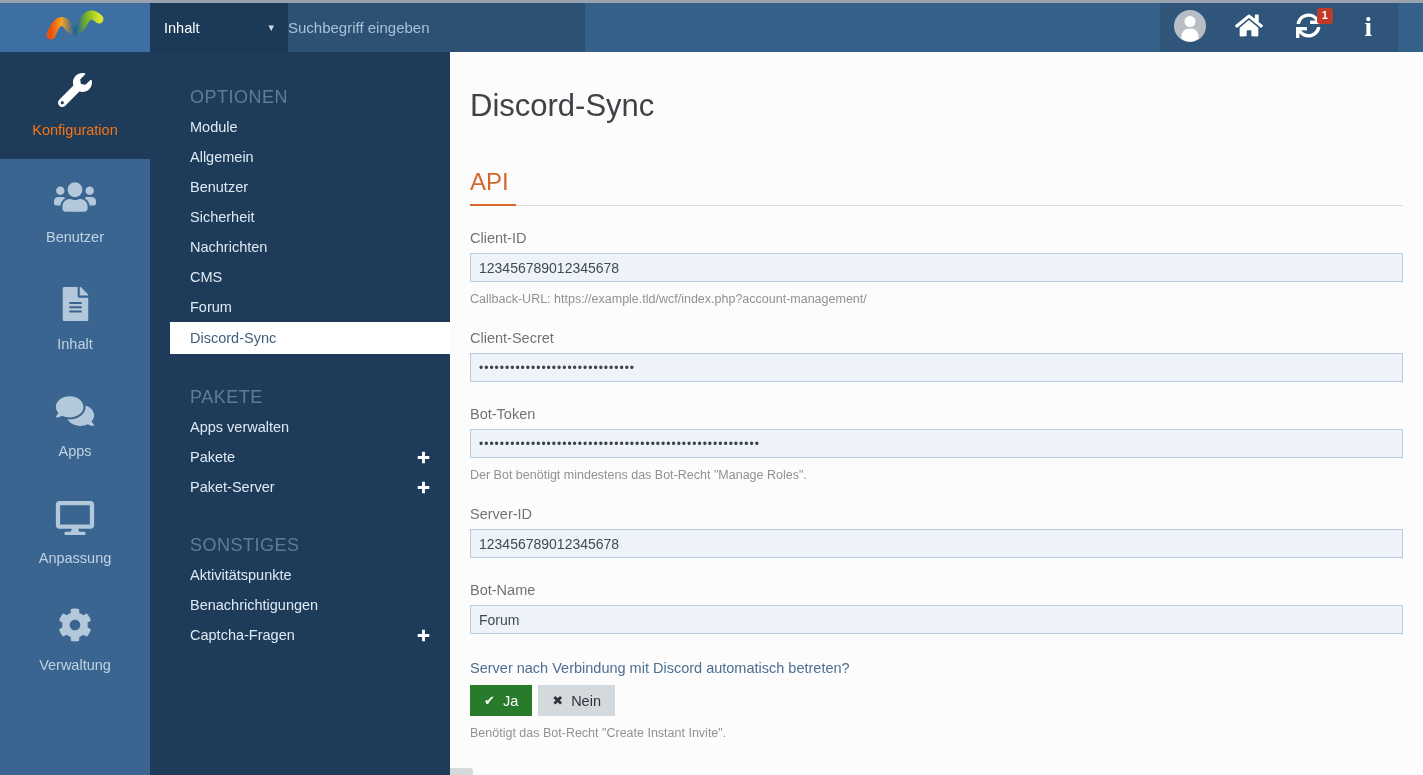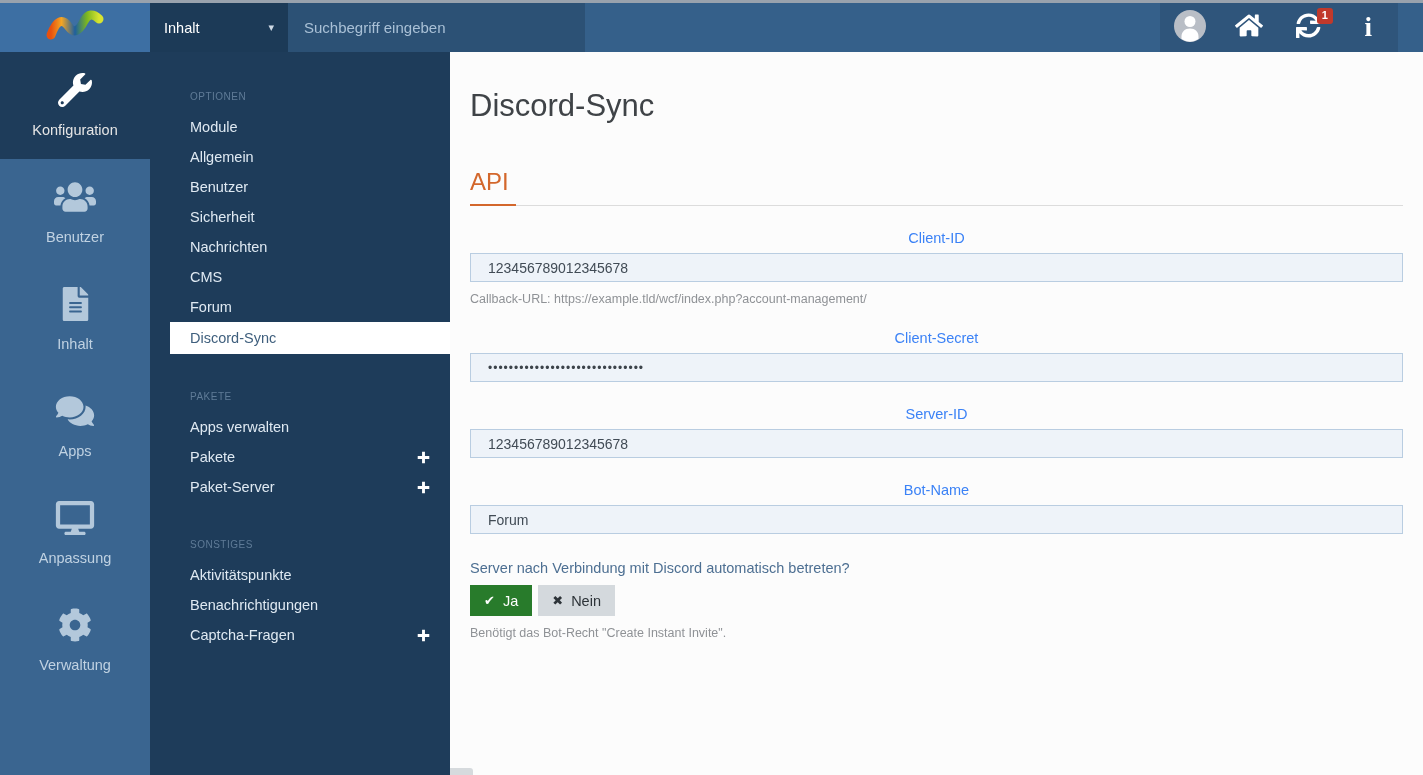--- a/index.html
+++ b/index.html
@@ -4,60 +4,60 @@
 <style>
   html,body{margin:0;padding:0;background:#fcfcfc;font-family:"Liberation Sans","DejaVu Sans",sans-serif;}
   .app{width:1423px;height:775px;display:flex;flex-direction:column;overflow:hidden;}
 
   
   .topbar{height:52px;flex:0 0 52px;display:flex;background:#35608a;border-top:3px solid #99a2ad;box-sizing:border-box;}
   .logo-box{width:150px;flex:0 0 150px;background:#3d6fa3;display:flex;align-items:center;justify-content:center;cursor:pointer;}
   .scope{width:138px;flex:0 0 138px;background:#1c3a57;color:#fff;font-size:14.5px;display:flex;align-items:center;justify-content:space-between;padding:0 14px;box-sizing:border-box;cursor:pointer;}
   .scope .chev{color:#cfd9e4;font-size:11px;}
   .searchwrap{width:297px;flex:0 0 297px;background:#2c5175;display:flex;align-items:center;}
-  .searchwrap input{background:transparent;border:none;outline:none;color:#c8d7e6;font-size:15px;padding:0 16px;width:100%;font-family:inherit;}
+  .searchwrap input{background:transparent;border:none;outline:none;color:#c8d7e6;font-size:15px;padding:0 0;width:100%;font-family:inherit;}
   .searchwrap input::placeholder{color:#a9c0d6;opacity:1;}
   .tb-spacer{flex:1;}
   .tb-icons{width:238px;flex:0 0 238px;background:#2f557b;display:flex;align-items:center;justify-content:space-around;}
   .tb-end{width:25px;flex:0 0 25px;}
   .tb-btn{position:relative;display:flex;align-items:center;justify-content:center;width:44px;height:100%;cursor:pointer;}
   .tb-btn svg{fill:#fff;}
   .badge{position:absolute;top:5px;right:-2px;background:#c1392b;color:#fff;font-size:11px;font-weight:bold;line-height:1;padding:2px 5px 3px;border-radius:3px;}
   .info-glyph{font-family:"Liberation Serif","DejaVu Serif",serif;font-weight:bold;font-size:27px;color:#fff;line-height:1;}
 
   
   .columns{flex:1;display:flex;min-height:0;}
 
   
   .sidebar{width:150px;flex:0 0 150px;background:#3a6590;}
   .side-item{height:107px;display:flex;flex-direction:column;align-items:center;justify-content:center;color:#c0d2e2;cursor:pointer;}
   .side-item svg{fill:#b3c8db;}
   .side-item .side-label{margin-top:11px;font-size:14.5px;}
-  .side-item.active{background:#1e3c5a;color:#e5e5e5;align-items:center;}
+  .side-item.active{background:#1e3c5a;color:#f97316;align-items:center;}
   .side-item.active svg{fill:#fff;}
 
   
   .submenu{width:300px;flex:0 0 300px;background:#1e3c5a;padding-top:30px;box-sizing:border-box;font-size:14.5px;}
   .menu-section + .menu-section{margin-top:28px;}
-  .menu-header{height:30px;line-height:30px;padding:0 20px 0 40px;color:#5f7b97;font-size:10px;letter-spacing:.5px;}
+  .menu-header{height:30px;line-height:30px;padding:0 20px 0 40px;color:#5f7b97;font-size:18px;letter-spacing:.5px;}
   .menu-item{height:30px;line-height:30px;padding:0 20px 0 40px;color:#dfe9f2;display:flex;align-items:center;justify-content:space-between;cursor:pointer;}
   .menu-item.active{background:#fff;color:#3f5f7d;height:32px;line-height:32px;margin-left:20px;padding-left:20px;}
   .plus{display:flex;align-items:center;cursor:pointer;}
   .plus svg{width:13px;height:13px;fill:#fff;}
 
   
   .content{flex:1;background:#fcfcfc;padding:36px 20px 0;position:relative;overflow:hidden;}
   h1.page-title{margin:0;font-size:31px;font-weight:300;color:#3f4347;}
   .success{margin-top:20px;background:#e5f1dc;border-left:5px solid #a8cb8e;color:#679a54;font-size:14.5px;padding:10px 0 10px 21px;}
   .section-head{margin-top:44px;position:relative;border-bottom:1px solid #dcdcdc;padding-bottom:9px;}
   .section-head h2{margin:0;font-size:24px;font-weight:300;color:#d3672c;}
   .section-head::after{content:"";position:absolute;left:0;bottom:-1px;width:46px;height:2px;background:#d3672c;}
   .field{margin-top:24px;}
-  .field label{display:block;color:#3b82f6;font-size:14.5px;text-align:center;}
-  .field input{margin-top:7px;display:block;width:100%;box-sizing:border-box;height:29px;background:#eef3f9;border:1px solid #b9cde1;color:#414b55;font-size:14px;padding:0 17px;font-family:inherit;outline:none;}
+  .field label{display:block;color:#737373;font-size:14.5px;}
+  .field input{margin-top:7px;display:block;width:100%;box-sizing:border-box;height:29px;background:#eef3f9;border:1px solid #b9cde1;color:#414b55;font-size:14px;padding:0 8px;font-family:inherit;outline:none;}
   .field input.password{font-size:12px;letter-spacing:1px;color:#3c434a;}
   .hint{margin-top:10px;color:#8f9296;font-size:12.5px;}
   .question{margin-top:26px;}
   .question .q-label{color:#4d6f92;font-size:14.5px;margin-top:13px;}
   .btn-row{margin-top:9px;display:flex;gap:6px;}
   .btn{height:31px;display:inline-flex;align-items:center;padding:0 14px;font-size:14.5px;border:none;cursor:pointer;font-family:inherit;}
   .btn .glyph{margin-right:8px;font-size:13px;}
   .btn-yes{background:#287b2b;color:#fff;}
   .btn-no{background:#d4d9dd;color:#2d3338;}
   .corner-box{position:absolute;left:-2px;bottom:0;width:25px;height:7px;background:#d6dadd;border-radius:3px 3px 0 0;}
@@ -262,20 +262,25 @@
         <label>Client-ID</label>
         <input type="text" value="123456789012345678" style="">
         <div class="hint">Callback-URL: https://example.tld/wcf/index.php?account-management/</div>
       </div>
 
       <div class="field">
         <label>Client-Secret</label>
         <input type="text" class="password" value="••••••••••••••••••••••••••••••" style="">
       </div>
 
+      <div class="field">
+        <label>Bot-Token</label>
+        <input type="text" class="password" value="••••••••••••••••••••••••••••••••••••••••••••••••••••••" style="">
+        <div class="hint">Der Bot benötigt mindestens das Bot-Recht "Manage Roles".</div>
+      </div>
 
       <div class="field">
         <label>Server-ID</label>
         <input type="text" value="123456789012345678" style="">
       </div>
 
       <div class="field">
         <label>Bot-Name</label>
         <input type="text" value="Forum" style="">
       </div>

